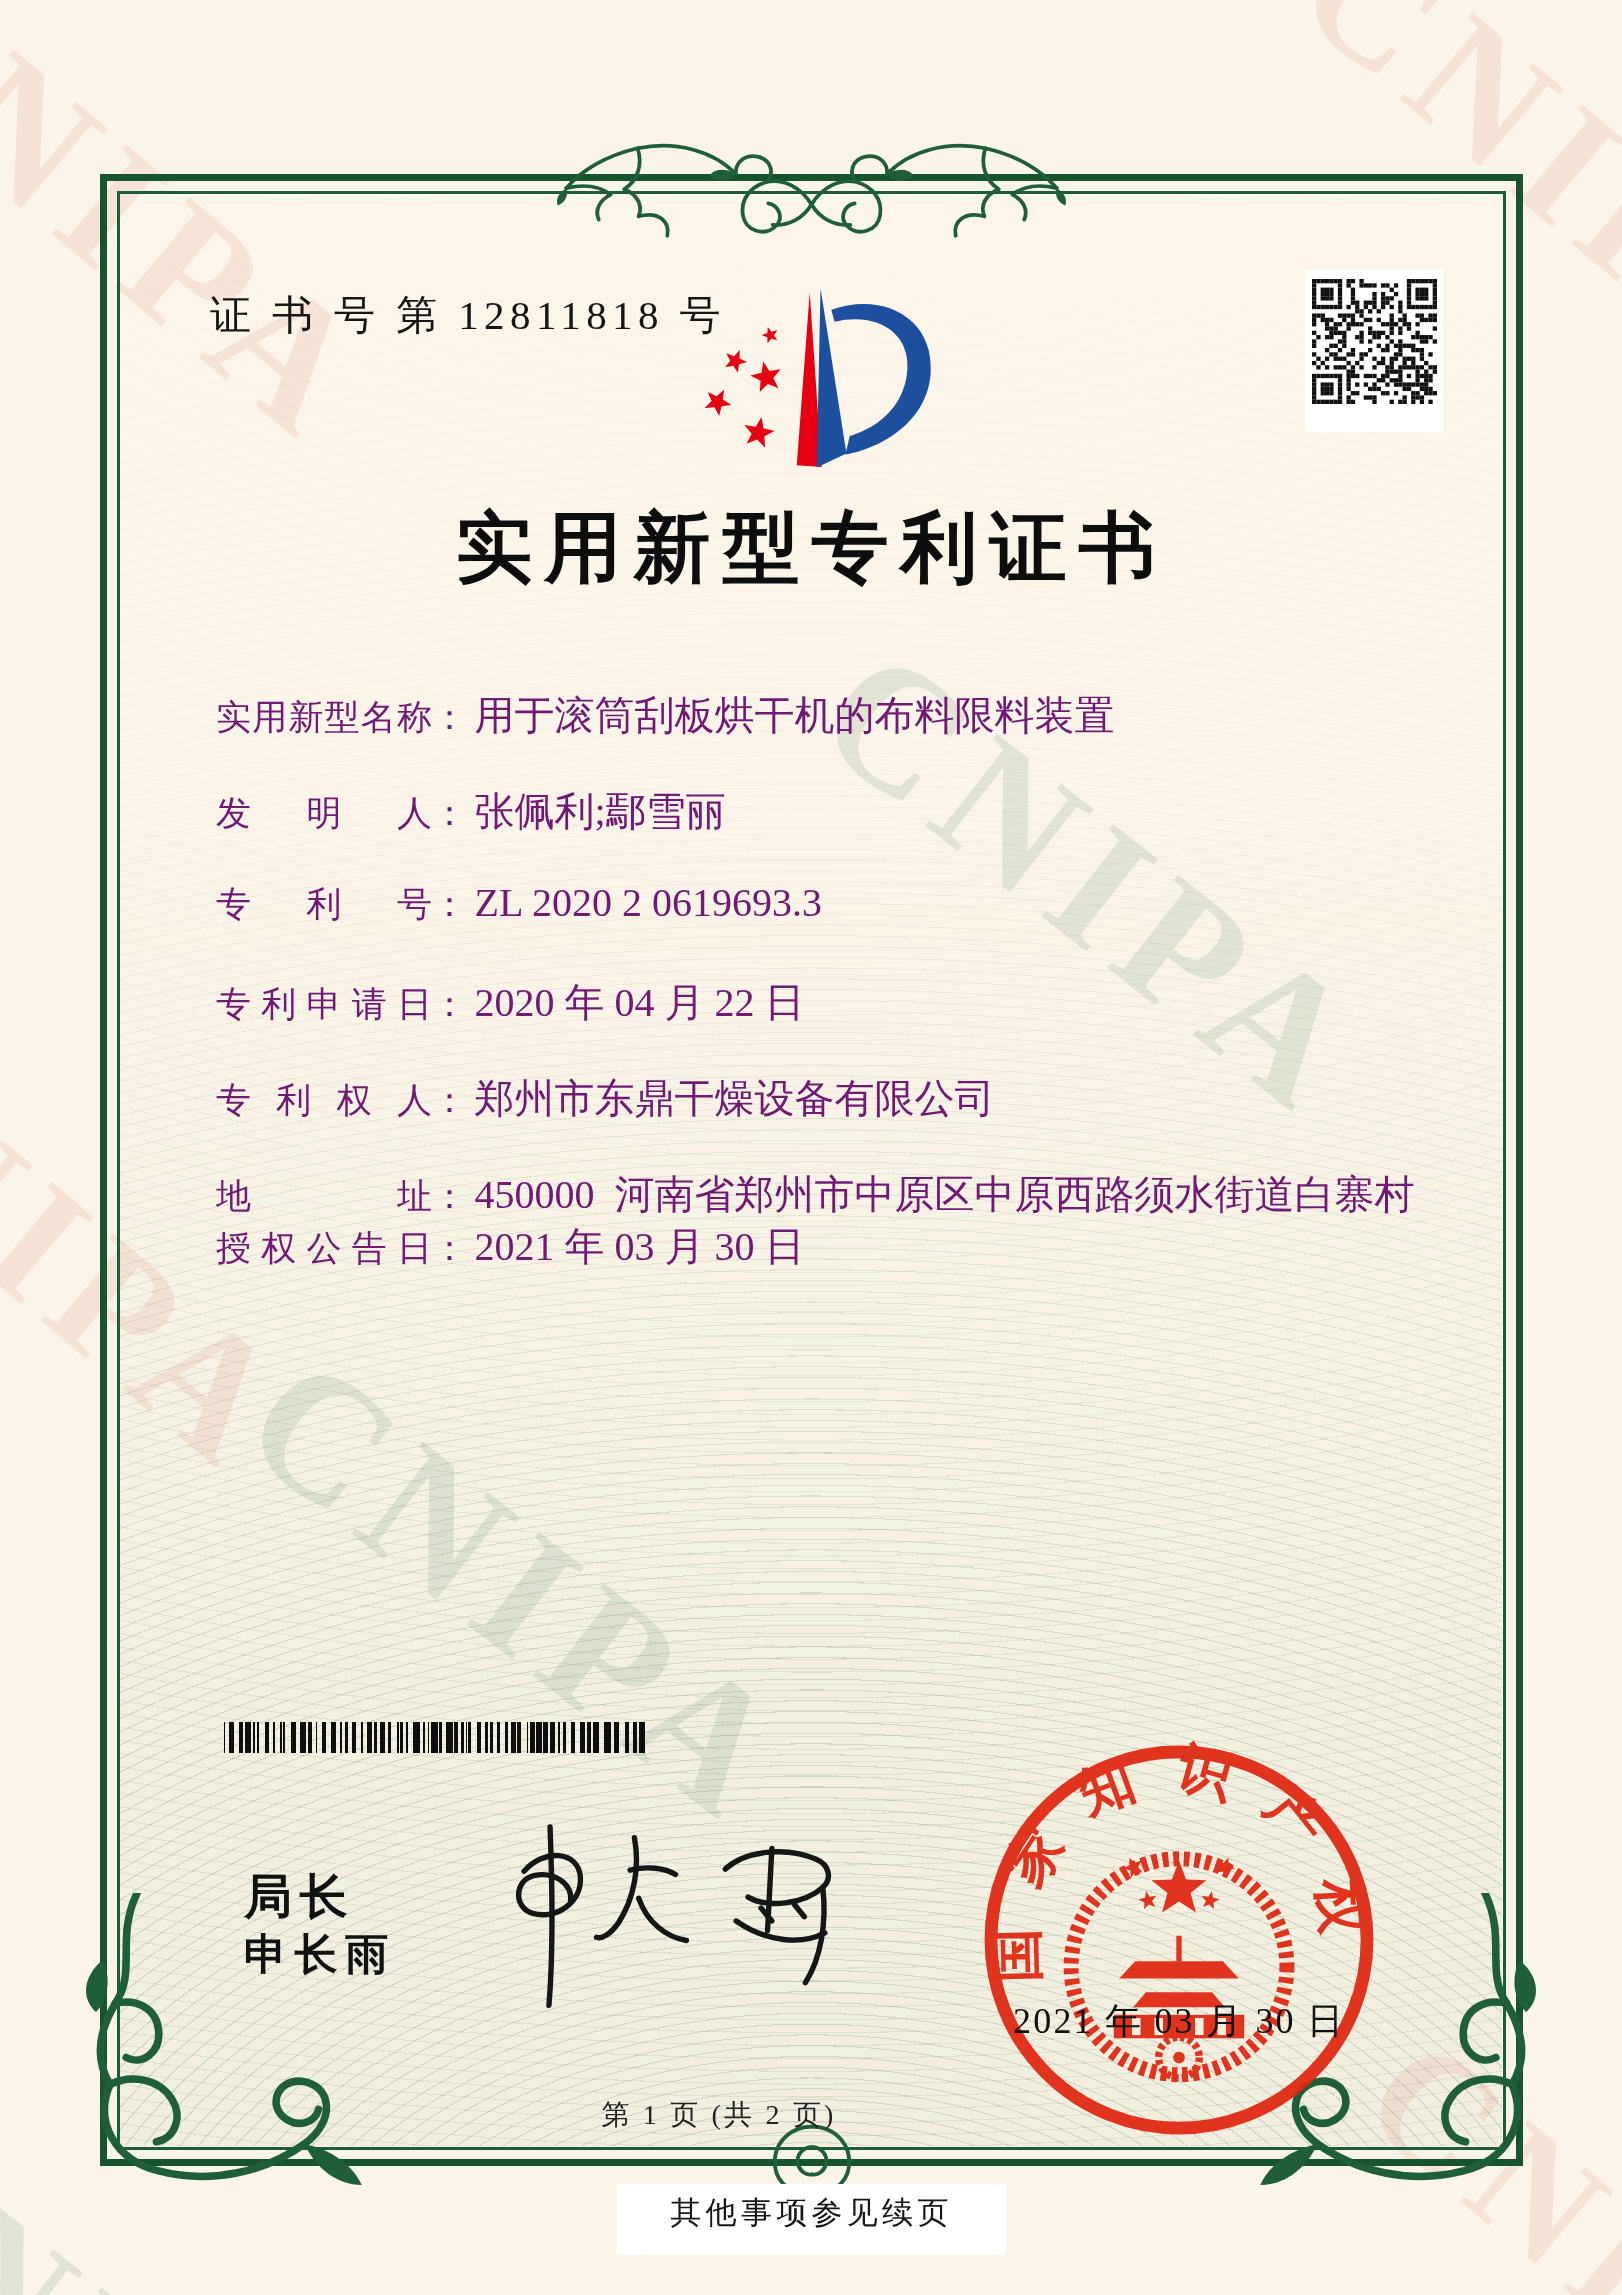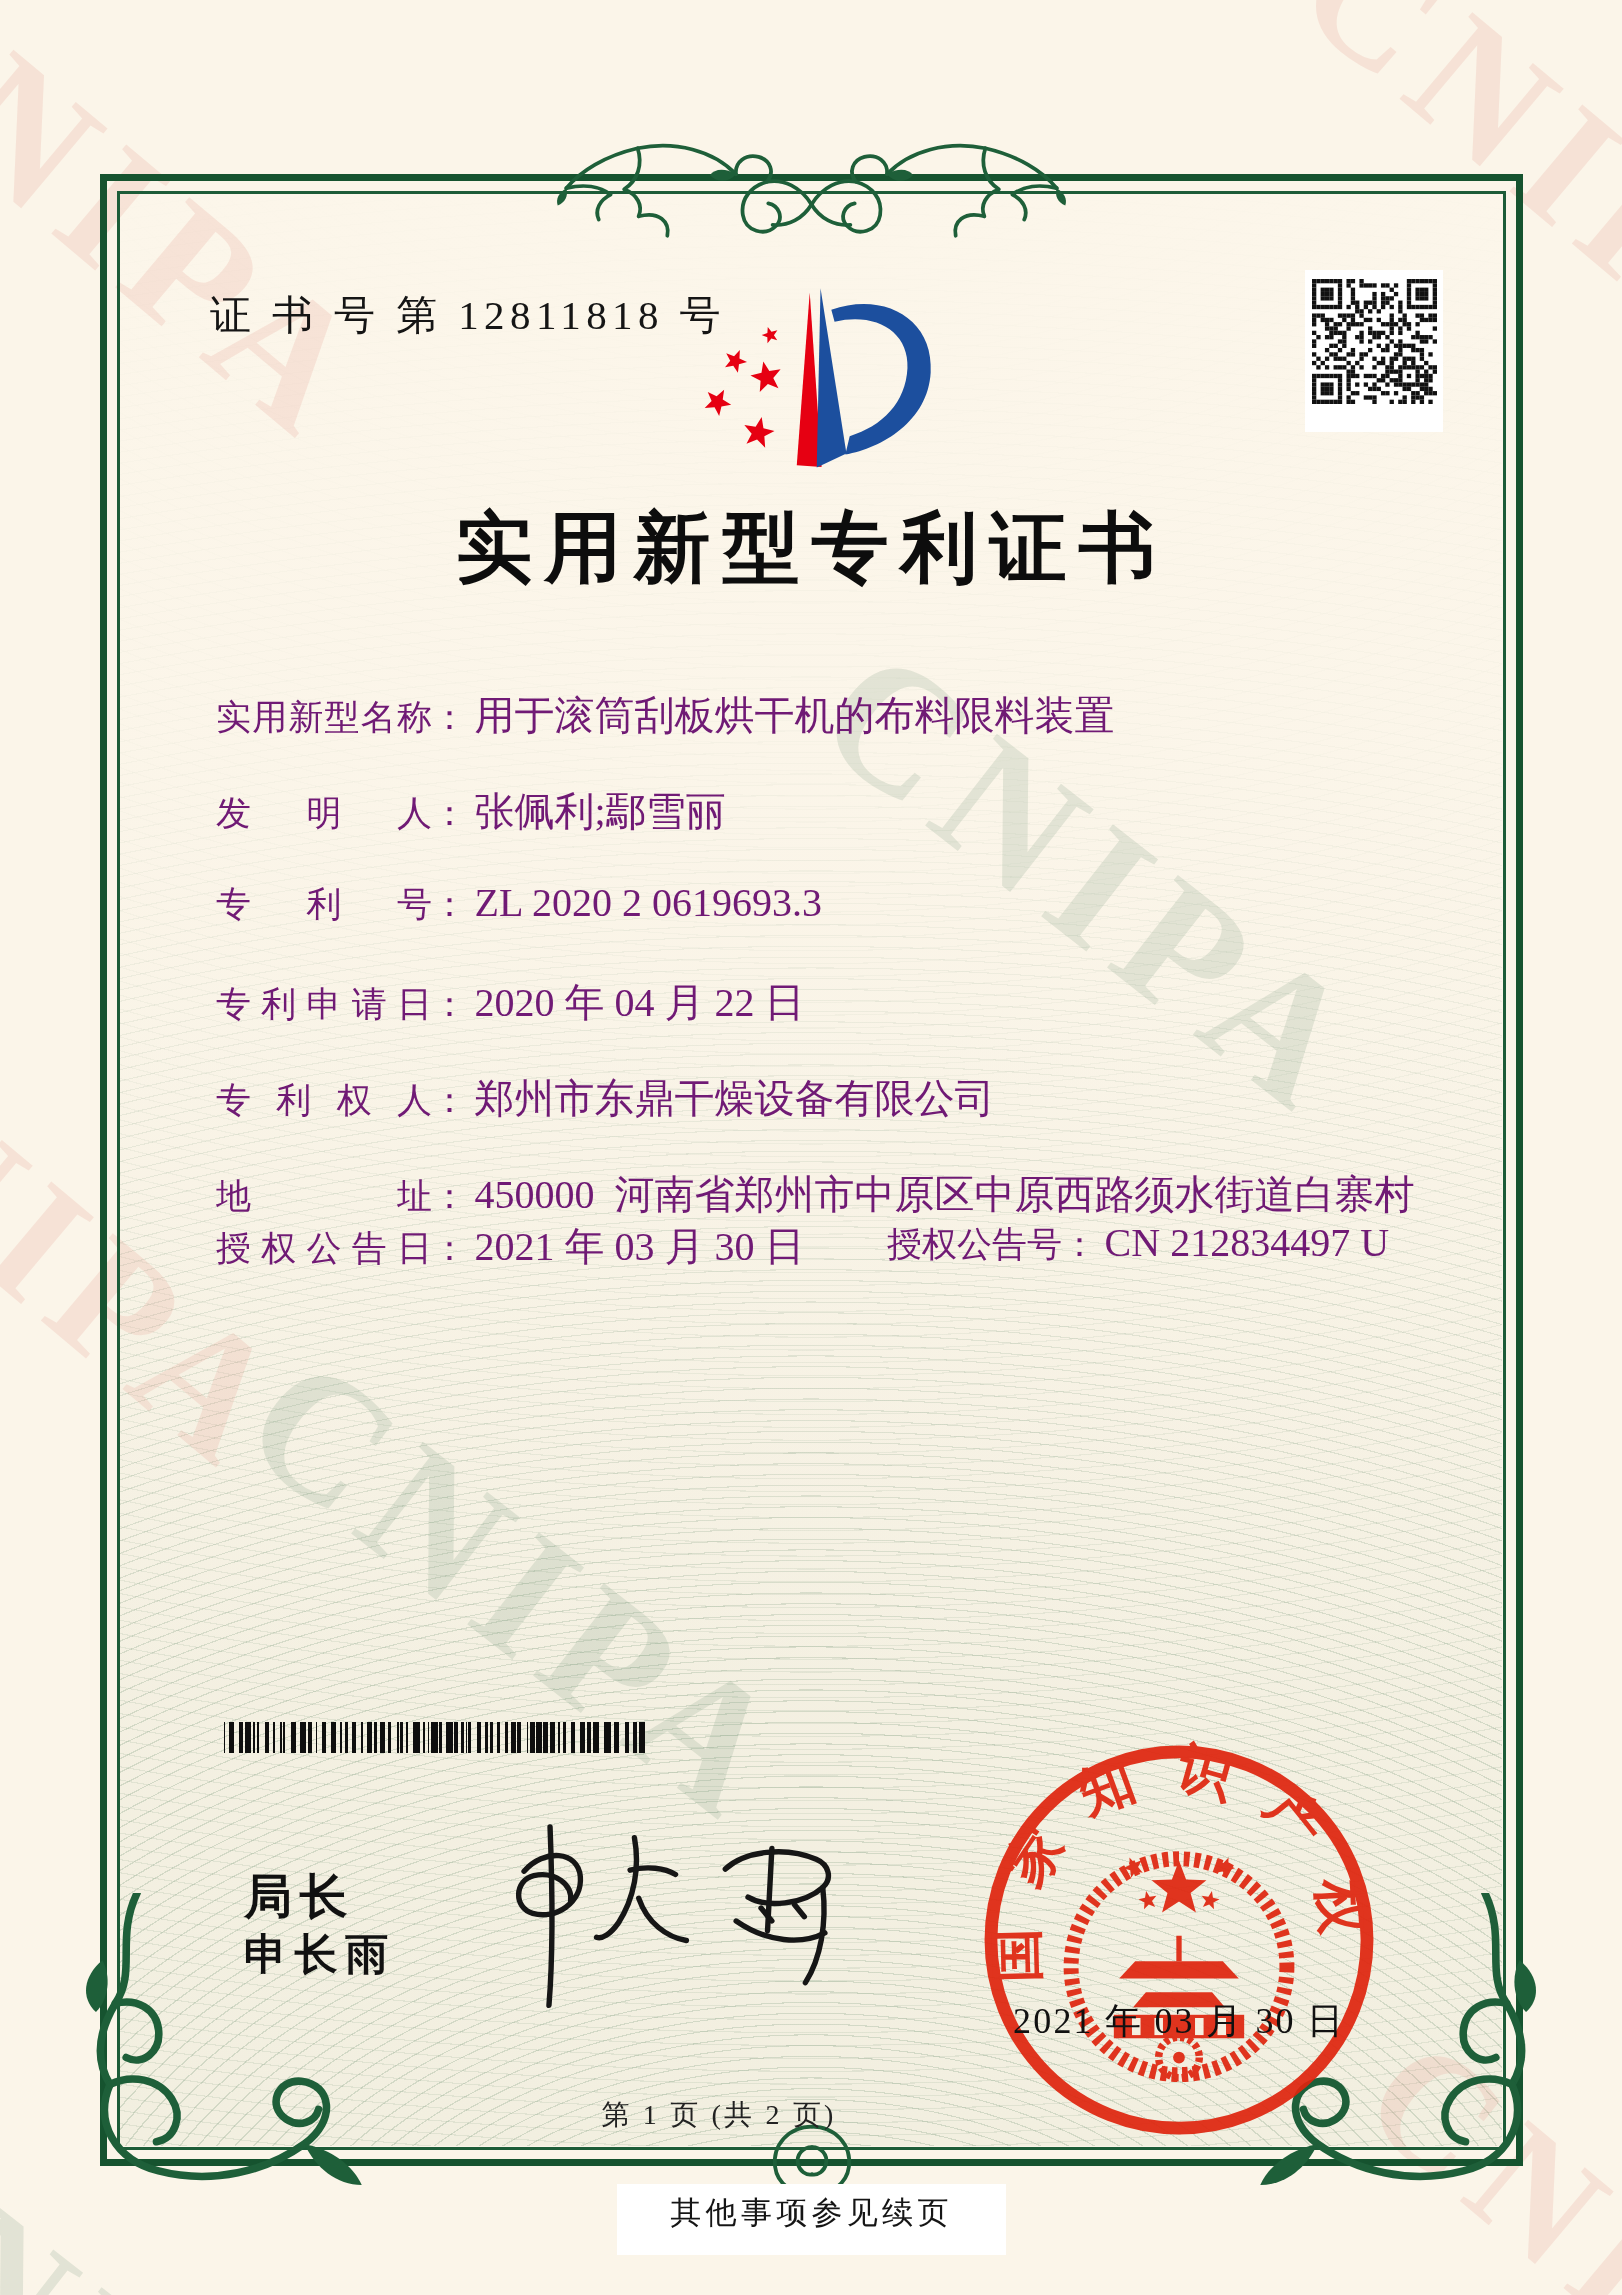--- a/index.html
+++ b/index.html
@@ -545,23 +545,20 @@
   <span class="flabel">专利申请日</span><span class="fcolon">：</span><span class="fval">2020 年 04 月 22 日</span>
 </div>
 <div class="frow" style="top:1071px;">
   <span class="flabel">专利权人</span><span class="fcolon">：</span><span class="fval">郑州市东鼎干燥设备有限公司</span>
 </div>
 <div class="frow" style="top:1167px;">
   <span class="flabel">地址</span><span class="fcolon">：</span><span class="fval">450000  河南省郑州市中原区中原西路须水街道白寨村</span>
 </div>
 <div class="frow" style="top:1219px;width:1244px;">
   <span class="flabel">授权公告日</span><span class="fcolon">：</span><span class="fval">2021 年 03 月 30 日</span>
-  <span class="grant-col2">
-    <span>授权公告号</span><span>：</span><span class="fval">CN 212834497 U</span>
-  </span>
 </div>
 
 <div class="paras">
 </div>
 
 <div class="barcode" id="barcode">
     <i style="left:0px;width:1.1px"></i>
     <i style="left:4.9px;width:4.9px"></i>
     <i style="left:14.6px;width:4.9px"></i>
     <i style="left:21px;width:6px"></i>

